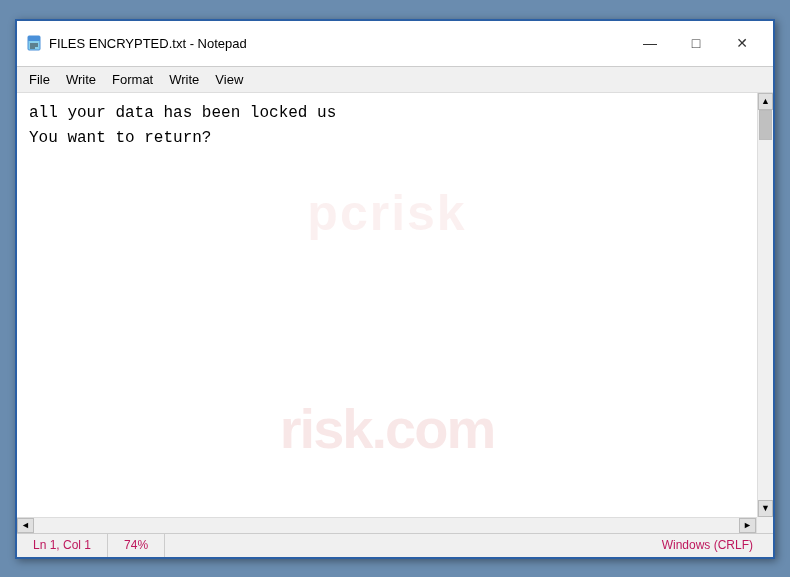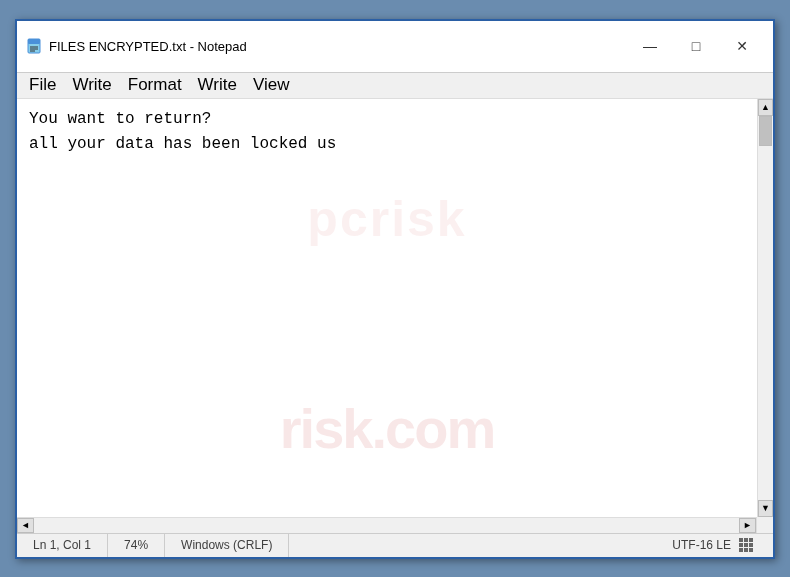--- a/index.html
+++ b/index.html
@@ -23,21 +23,21 @@
       height: 540px;
       background: #f0f0f0;
       border: 2px solid #2a5fa5;
       display: flex;
       flex-direction: column;
       box-shadow: 2px 2px 8px rgba(0,0,0,0.4);
     }
 
     .title-bar {
       background: #ffffff;
-      height: 52px;
+      height: 46px;
       display: flex;
       align-items: center;
       padding: 0 8px;
       border-bottom: 1px solid #ccc;
       user-select: none;
     }
 
     .title-bar-icon {
       width: 18px;
       height: 18px;
@@ -82,21 +82,21 @@
       background: #f0f0f0;
       height: 26px;
       display: flex;
       align-items: center;
       padding: 0 4px;
       border-bottom: 1px solid #ddd;
     }
 
     .menu-item {
       padding: 2px 8px;
-      font-size: 17px;
+      font-size: 13px;
       color: #000;
       cursor: pointer;
       height: 22px;
       display: flex;
       align-items: center;
     }
 
     .editor-area {
       flex: 1;
       display: flex;
@@ -225,21 +225,21 @@
       background: #f0f0f0;
     }
 
     .status-bar {
       height: 24px;
       background: #f0f0f0;
       border-top: 1px solid #ccc;
       display: flex;
       align-items: center;
       font-size: 12px;
-      color: #404040;
+      color: #be185d;
     }
 
     .status-section {
       padding: 0 16px;
       border-right: 1px solid #ccc;
       height: 100%;
       display: flex;
       align-items: center;
       flex-shrink: 0;
     }
@@ -289,21 +289,21 @@
 
   <div class="menu-bar">
     <div class="menu-item">File</div>
     <div class="menu-item">Write</div>
     <div class="menu-item">Format</div>
     <div class="menu-item">Write</div>
     <div class="menu-item">View</div>
   </div>
 
   <div class="editor-area">
-    <div class="editor-content"><div style="font-family: &quot;Courier New&quot;, Courier, monospace; font-size: 16px; line-height: 1.6; white-space: pre;"><div>You want to return?</div><div>all your data has been locked us</div></div>
+    <div class="editor-content"><div style="font-family: &quot;Courier New&quot;, Courier, monospace; font-size: 16px; line-height: 1.6; white-space: pre;"><div>all your data has been locked us</div><div>You want to return?</div></div>
       
       
       
 
       
       <div class="watermark-top">pcrisk</div>
       <div class="watermark">risk.com</div>
     </div>
 
     <div class="scrollbar-v">
@@ -321,29 +321,15 @@
       <div class="scrollbar-h-track"></div>
       <div class="scrollbar-h-btn">►</div>
     </div>
     <div class="scrollbar-corner"></div>
   </div>
 
   <div class="status-bar">
     <div class="status-section">Ln 1, Col 1</div>
     <div class="status-section">74%</div>
     <div class="status-section">Windows (CRLF)</div>
-    <div class="status-section">
-      <span>UTF-16 LE</span>
-      <div class="status-grid-icon">
-        <div class="status-grid-dot"></div>
-        <div class="status-grid-dot"></div>
-        <div class="status-grid-dot"></div>
-        <div class="status-grid-dot"></div>
-        <div class="status-grid-dot"></div>
-        <div class="status-grid-dot"></div>
-        <div class="status-grid-dot"></div>
-        <div class="status-grid-dot"></div>
-        <div class="status-grid-dot"></div>
-      </div>
-    </div>
   </div>
 
 </div>
 
 </body></html>

